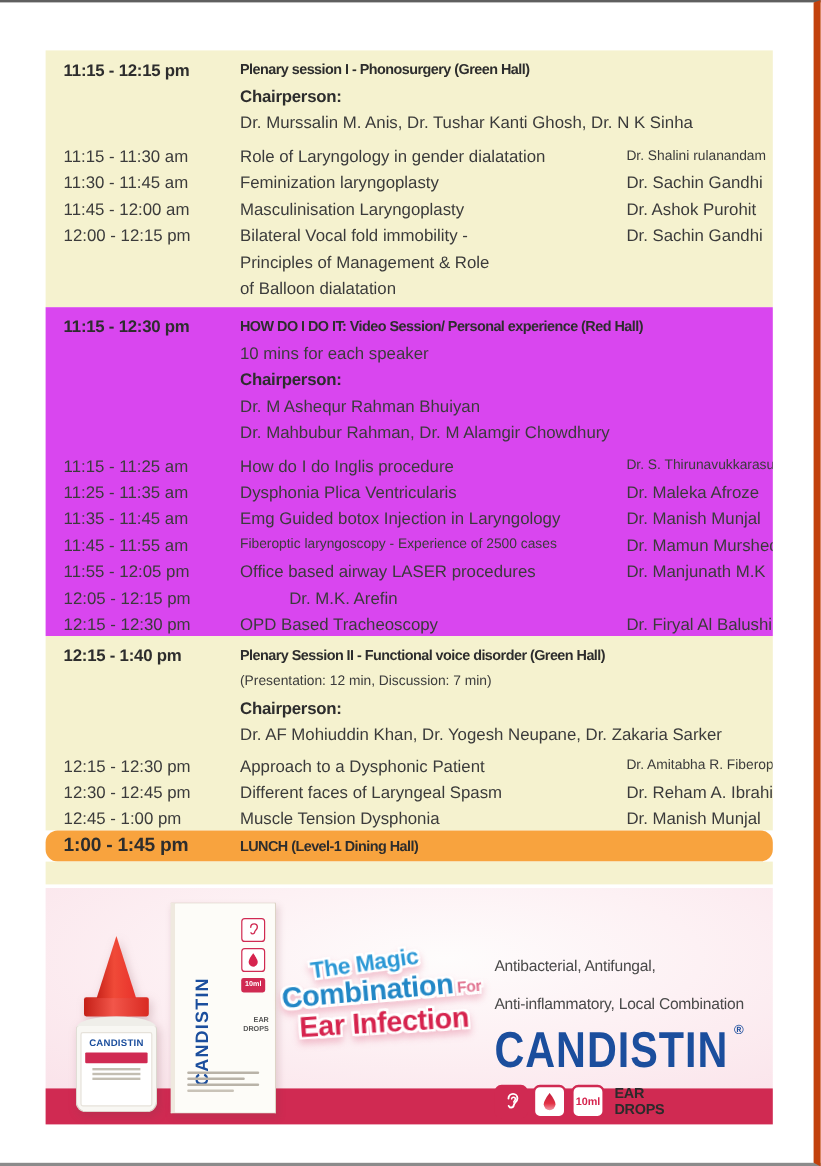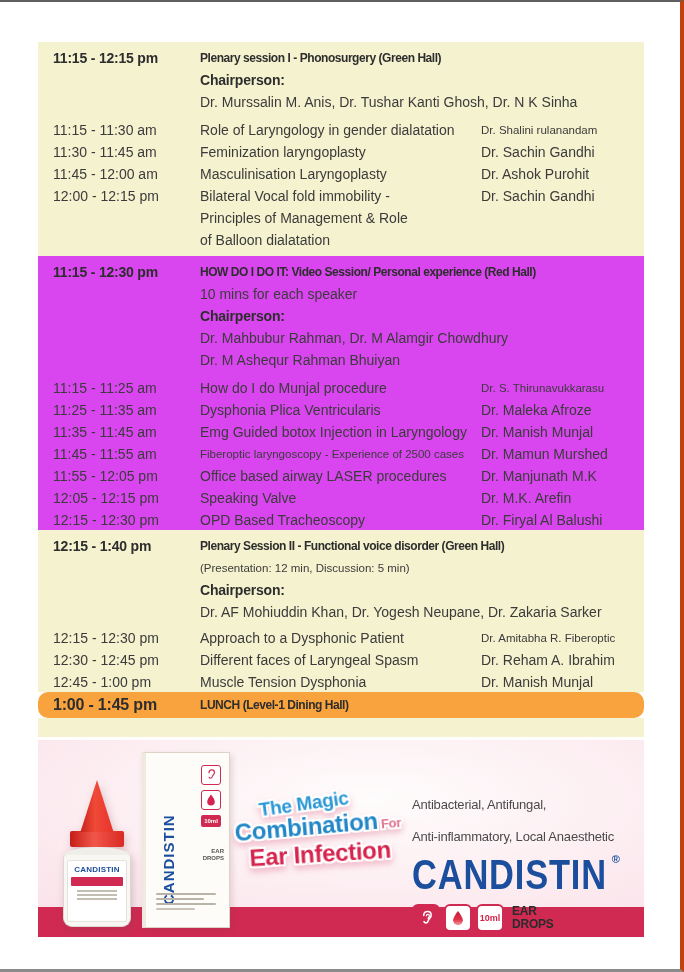--- a/index.html
+++ b/index.html
@@ -1,35 +1,35 @@
 <!DOCTYPE html>
 <html><head>
 <meta charset="utf-8">
 <style>
   * { margin:0; padding:0; box-sizing:border-box; }
   html,body { background:#fff; }
   body { font-family:"Liberation Sans","DejaVu Sans",sans-serif; }
   .page {
     position:relative; width:684px; height:972px; background:#fff;
-    border-top:2px solid #5f5f5f; border-right:4px solid #c2410c; border-bottom:3px solid #8b8b8b;
+    border-top:2px solid #5f5f5f; border-right:6px solid #c2410c; border-bottom:3px solid #8b8b8b;
     overflow:hidden;
   }
   .content { position:absolute; left:38px; top:40px; width:606px; }
 
   
   .panel { width:100%; overflow:hidden; padding-top:5px; }
   .cream  { background:#f5f2cf; }
   .salmon { background:#d946ef; }
   .panel1 { height:214px; }
   .panel2 { height:274px; }
   .panel3 { height:162px; }
   .line { display:flex; line-height:22px; font-size:14px; color:#3b3b3b; white-space:nowrap; }
   .c1 { flex:0 0 162px; width:162px; padding-left:15px; }
   .c2 { flex:0 0 281px; width:281px; }
-  .c3 { flex:1 1 auto; padding-right:6px; overflow:hidden; }
+  .c3 { flex:1 1 auto; padding-right:6px; overflow:hidden;margin-left:41px; }
   .cw { flex:1 1 auto; padding-right:6px; }
   .b  { font-weight:bold; color:#2d2d2d; letter-spacing:-0.2px; }
   .st { font-size:12px; letter-spacing:-0.45px; }
   .sm { font-size:11.5px; }
   .gap { height:6px; }
 
   
   .lunch { height:26px; background:#f8a33e; display:flex; line-height:26px;border-radius:10px; }
   .strip { height:19px; background:#f5f2cf; }
 
@@ -167,30 +167,30 @@
       <div class="line">
         <span class="c1"></span>
         <span class="cw">10 mins for each speaker</span>
       </div>
       <div class="line">
         <span class="c1"></span>
         <span class="cw b">Chairperson:</span>
       </div>
       <div class="line">
         <span class="c1"></span>
+        <span class="cw">Dr. M Ashequr Rahman Bhuiyan</span>
+      </div>
+      <div class="line">
+        <span class="c1"></span>
         <span class="cw">Dr. Mahbubur Rahman, Dr. M Alamgir Chowdhury</span>
       </div>
-      <div class="line">
-        <span class="c1"></span>
-        <span class="cw">Dr. M Ashequr Rahman Bhuiyan</span>
-      </div>
       <div class="gap"></div>
       <div class="line">
         <span class="c1">11:15 - 11:25 am</span>
-        <span class="c2">How do I do Munjal procedure</span>
+        <span class="c2">How do I do Inglis procedure</span>
         <span class="c3 sm">Dr. S. Thirunavukkarasu</span>
       </div>
       <div class="line">
         <span class="c1">11:25 - 11:35 am</span>
         <span class="c2">Dysphonia Plica Ventricularis</span>
         <span class="c3">Dr. Maleka Afroze</span>
       </div>
       <div class="line">
         <span class="c1">11:35 - 11:45 am</span>
         <span class="c2">Emg Guided botox Injection in Laryngology</span>
@@ -201,38 +201,37 @@
         <span class="c2 sm">Fiberoptic laryngoscopy - Experience of 2500 cases</span>
         <span class="c3">Dr. Mamun Murshed</span>
       </div>
       <div class="line">
         <span class="c1">11:55 - 12:05 pm</span>
         <span class="c2">Office based airway LASER procedures</span>
         <span class="c3">Dr. Manjunath M.K</span>
       </div>
       <div class="line">
         <span class="c1">12:05 - 12:15 pm</span>
-        <span class="c2">Speaking Valve</span>
         <span class="c3">Dr. M.K. Arefin</span>
       </div>
       <div class="line">
         <span class="c1">12:15 - 12:30 pm</span>
         <span class="c2">OPD Based Tracheoscopy</span>
         <span class="c3">Dr. Firyal Al Balushi</span>
       </div>
     </div>
 
     <div class="panel cream panel3">
       <div class="line">
         <span class="c1 b">12:15 - 1:40 pm</span>
         <span class="cw b st">Plenary Session II - Functional voice disorder (Green Hall)</span>
       </div>
       <div class="line">
         <span class="c1"></span>
-        <span class="cw sm">(Presentation: 12 min, Discussion: 5 min)</span>
+        <span class="cw sm">(Presentation: 12 min, Discussion: 7 min)</span>
       </div>
       <div class="line">
         <span class="c1"></span>
         <span class="cw b">Chairperson:</span>
       </div>
       <div class="line">
         <span class="c1"></span>
         <span class="cw">Dr. AF Mohiuddin Khan, Dr. Yogesh Neupane, Dr. Zakaria Sarker</span>
       </div>
       <div class="gap" style="height:4px;"></div>
@@ -309,21 +308,21 @@
       </div>
 
       <div class="badge">
         <div class="ol bl1">The Magic</div>
         <div class="ol bl2"><span>Combination</span><span class="for">For</span></div>
         <div class="ol bl3">Ear Infection</div>
       </div>
 
       <div class="ad-right">
         <div class="tagline">Antibacterial, Antifungal,</div>
-        <div class="tagline">Anti-inflammatory, Local Anaesthetic</div>
+        <div class="tagline">Anti-inflammatory, Local Combination</div>
         <div class="brand-row">
           <span class="brand">CANDISTIN</span><span class="reg">®</span>
         </div>
         <div class="icons-row">
           <div class="ico-box ico-ear">
             <svg width="19" height="19" viewBox="0 0 24 24">
                 <path d="M8.5 8.2c0-3.1 2.2-5 4.8-5 2.7 0 4.6 2 4.6 4.6 0 2.2-1.2 3.3-2.2 4.4-.8.9-1.4 1.6-1.6 2.8-.3 1.6-1.3 2.6-2.8 2.6-1.2 0-2.1-.6-2.5-1.6" fill="none" stroke="#ffffff" stroke-width="2" stroke-linecap="round"></path>
                 <path d="M11.8 8.5c.2-1.2 1-1.9 2.1-1.8 1.1.1 1.9.9 1.8 2.1-.1 1.4-1.5 1.8-1.7 3.1" fill="none" stroke="#ffffff" stroke-width="1.6" stroke-linecap="round"></path>
               </svg>
           </div>

